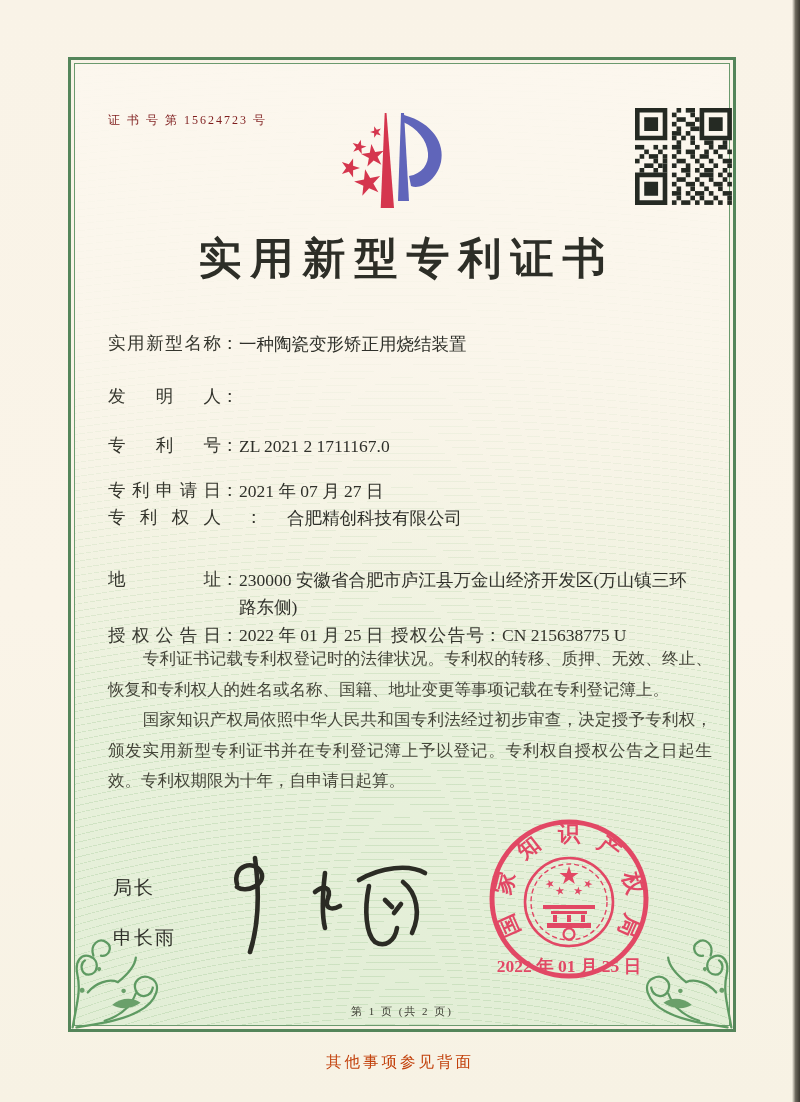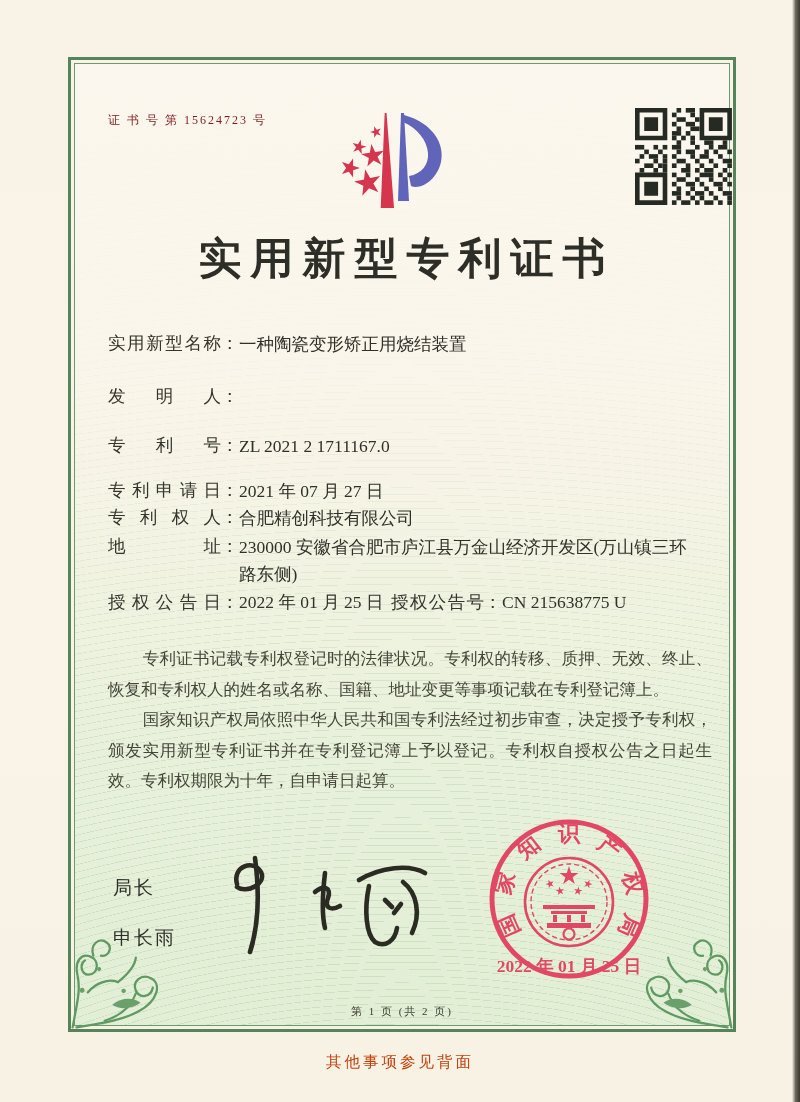--- a/index.html
+++ b/index.html
@@ -26,21 +26,21 @@
   .logo{position:absolute;left:252px;top:50px;}
   .qr{position:absolute;left:564px;top:48px;width:97px;height:97px;}
   .title{position:absolute;left:0;top:170px;width:100%;text-align:center;
     font-size:43px;font-weight:bold;letter-spacing:9px;color:#2d2e27;text-indent:9px;}
   .fields{position:absolute;left:37px;top:271px;width:608px;}
   .frow{display:flex;align-items:flex-start;font-size:17.5px;line-height:25px;}
   .frow .lab{width:113px;flex:none;text-align:justify;text-align-last:justify;color:#34352d;}
   .frow .colon{flex:none;width:18px;color:#34352d;}
   .frow .val{flex:1;color:#2f302a;line-height:27px;}
   .mb1{margin-bottom:26px;} .mb2{margin-bottom:24px;} .mb3{margin-bottom:18px;}
-  .mb4{} .mb5{margin-bottom:2px;} .mb6{margin-bottom:2px;}
+  .mb4{} .mb5{margin-bottom:35px;gap:24px;} .mb6{margin-bottom:2px;}
   .grant{position:relative;height:28px;}
   .grant .g2{position:absolute;left:283px;top:0;display:flex;}
   .grant .g2 .lab{width:93px;text-align:justify;text-align-last:justify;}
   .paras{position:absolute;left:37px;top:584px;width:604px;font-size:16.5px;
     line-height:30.5px;color:#45463a;text-align:justify;}
   .paras p{margin:0;text-indent:2.1em;}
   .signer{position:absolute;left:42px;top:815px;font-size:19px;color:#2e2f28;
     font-family:"Liberation Sans","DejaVu Sans",sans-serif;letter-spacing:2px;}
   .signer .line2{margin-top:24px;}
   .sig{position:absolute;left:148px;top:788px;}

